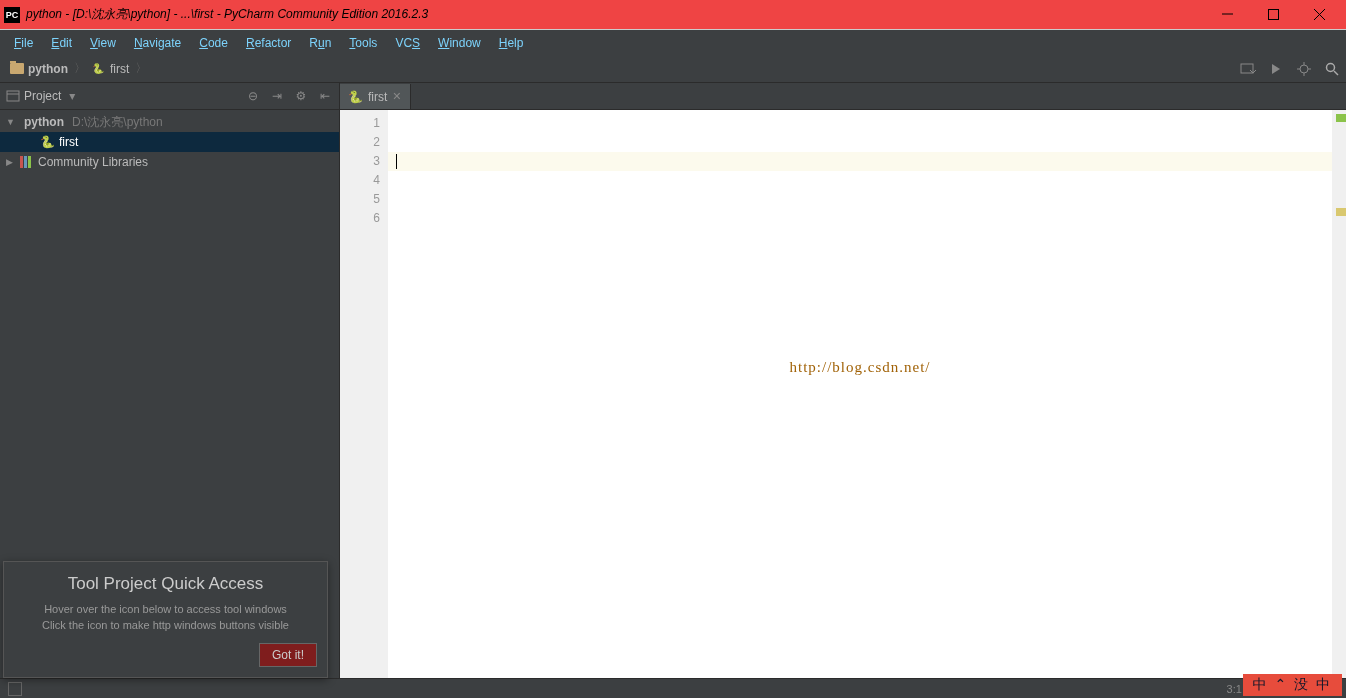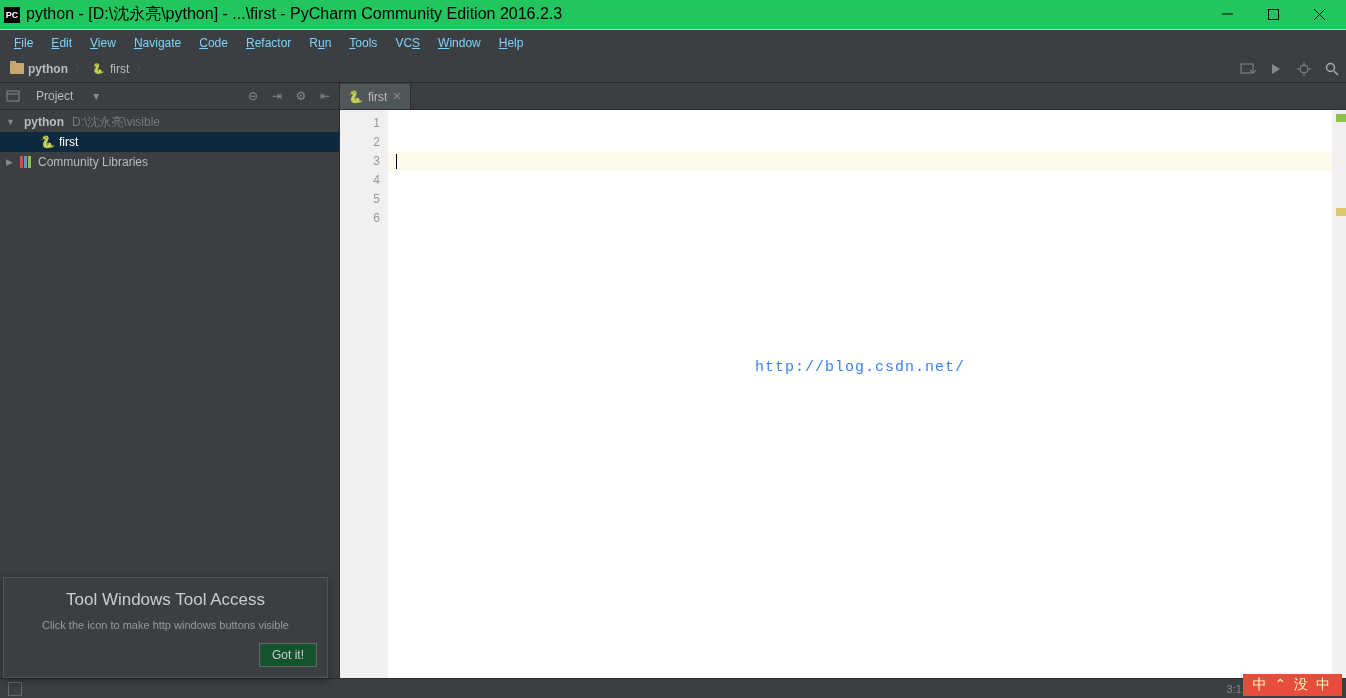--- a/index.html
+++ b/index.html
@@ -1,42 +1,42 @@
 <!DOCTYPE html>
 <html><head>
 <meta charset="utf-8">
 <style>
 * { margin: 0; padding: 0; box-sizing: border-box; font-family: "Segoe UI", Tahoma, sans-serif; }
 body { width: 1346px; height: 698px; overflow: hidden; background: #3c3f41; color: #bbb; font-size: 12px; }
 
 
-.titlebar { height: 30px; background: #22c55e; display: flex; align-items: center; padding: 0 4px; border-bottom: 1px solid #ccc; }
+.titlebar { height: 30px; background: #ef4444; display: flex; align-items: center; padding: 0 4px; border-bottom: 1px solid #ccc; }
 .titlebar .app-icon { width: 16px; height: 16px; background: #000; color: #fff; font-size: 9px; font-weight: bold; display: flex; align-items: center; justify-content: center; margin-right: 6px; }
-.titlebar .title { color: #000; font-size: 16px; flex: 1; }
+.titlebar .title { color: #000; font-size: 12px; flex: 1; font-style: italic; }
 .titlebar .win-controls { display: flex; gap: 16px; margin-right: 8px; }
 .titlebar .win-btn { width: 30px; height: 20px; display: flex; align-items: center; justify-content: center; color: #000; }
 
 
 .menubar { height: 25px; background: #3c3f41; display: flex; align-items: center; padding: 0 6px; gap: 2px; }
 .menubar .menu-item { padding: 3px 8px; color: #7dd3fc; cursor: pointer; }
 .menubar .menu-item u { text-decoration: underline; }
 
 
 .navbar { height: 28px; background: #3c3f41; display: flex; align-items: center; padding: 0 6px; border-bottom: 1px solid #2b2b2b; }
 .navbar .crumb { display: flex; align-items: center; gap: 4px; padding: 2px 4px; }
 .navbar .folder-icon { width: 14px; height: 11px; background: #c9a870; border-radius: 1px; position: relative; }
 .navbar .folder-icon::before { content: ""; position: absolute; top: -2px; left: 0; width: 6px; height: 2px; background: #c9a870; }
 .navbar .py-icon { width: 14px; height: 14px; display: flex; align-items: center; justify-content: center; font-size: 10px; color: #6897bb; }
 .navbar .chev { color: #666; margin: 0 2px; }
 .navbar .right { margin-left: auto; display: flex; align-items: center; gap: 12px; }
 .navbar .tool-icon { width: 16px; height: 16px; display: flex; align-items: center; justify-content: center; color: #888; }
 
 
 .tool-header { height: 27px; background: #3c3f41; display: flex; align-items: center; padding: 0 6px; border-bottom: 1px solid #2b2b2b; }
-.tool-header .tool-title { display: flex; align-items: flex-start; gap: 16px; }
+.tool-header .tool-title { display: flex; align-items: flex-start; gap: 4px; }
 .tool-header .arrow-down { color: #888; margin-left: 4px; }
 .tool-header .header-icons { margin-left: auto; display: flex; gap: 8px; color: #888; }
 .tool-header .header-icons span { width: 16px; text-align: center; }
 
 
 .main { display: flex; height: calc(100% - 30px - 25px - 28px - 20px); }
 
 
 .sidebar { width: 340px; background: #3c3f41; display: flex; flex-direction: column; border-right: 1px solid #2b2b2b; position: relative; }
 .tree { flex: 1; padding-top: 2px; font-size: 12px; }
@@ -54,33 +54,33 @@
 .tab { height: 25px; background: #515658; display: flex; align-items: center; padding: 0 8px; gap: 5px; color: #bbb; border-right: 1px solid #2b2b2b; }
 .tab .close-x { color: #888; font-size: 11px; }
 .editor { flex: 1; display: flex; background: #fff; position: relative; }
 .gutter { width: 48px; background: #f0f0f0; text-align: right; padding: 4px 8px 4px 4px; color: #999; font-family: monospace; font-size: 12px; line-height: 19px; }
 .code-area { flex: 1; padding: 4px 0; font-family: monospace; font-size: 12px; line-height: 19px; position: relative; }
 .code-line { height: 19px; padding-left: 8px; position: relative; }
 .code-line.current { background: #fcfaed; }
 .cursor { display: inline-block; width: 1px; height: 15px; background: #000; vertical-align: middle; }
 .right-gutter { width: 14px; background: #f0f0f0; position: relative; }
 .right-gutter .marker { position: absolute; right: 0; width: 10px; height: 8px; }
-.watermark { position: absolute; top: 248px; left: 50%; transform: translateX(-50%); color: #3b82f6; font-family: Liberation Mono, monospace; font-size: 15px; letter-spacing: 1px; pointer-events: none; }
+.watermark { position: absolute; top: 248px; left: 50%; transform: translateX(-50%); color: #a16207; font-family: Liberation Serif, serif; font-size: 15px; letter-spacing: 1px; pointer-events: none; }
 
 
 .popup { position: absolute; bottom: 0; left: 3px; width: 325px; background: #3c3f41; border: 1px solid #555; padding: 12px 10px 10px; box-shadow: 0 2px 8px rgba(0,0,0,0.4); }
 .popup h3 { font-size: 17px; font-weight: normal; color: #ccc; text-align: center; margin-bottom: 8px; }
 .popup p { font-size: 11px; color: #999; text-align: center; line-height: 1.4; }
-.popup .got-it { float: right; margin-top: 10px; padding: 4px 12px; background: #14532d; border: 1px solid #666; color: #ccc; cursor: pointer; font-size: 12px; }
+.popup .got-it { float: right; margin-top: 10px; padding: 4px 12px; background: #7f1d1d; border: 1px solid #666; color: #ccc; cursor: pointer; font-size: 12px; }
 
 
 .statusbar { height: 20px; background: #3c3f41; display: flex; align-items: center; padding: 0 8px; color: #888; font-size: 11px; border-top: 1px solid #2b2b2b; }
 .statusbar .left-icon { width: 14px; height: 14px; border: 1px solid #666; }
 .statusbar .right-status { margin-left: auto; display: flex; gap: 12px; align-items: center; }
-.statusbar .red-tag { position: absolute; right: 4px; bottom: 2px; background: #e74c3c; color: #fef9c3; padding: 2px 10px; font-size: 14px; letter-spacing: 2px; }
+.statusbar .red-tag { position: absolute; right: 4px; bottom: 2px; background: #e74c3c; color: #0f172a; padding: 2px 10px; font-size: 14px; letter-spacing: 2px; }
 </style>
 </head>
 <body>
 
 <div class="titlebar">
   <div class="app-icon">PC</div>
   <div class="title">python - [D:\沈永亮\python] - ...\first - PyCharm Community Edition 2016.2.3</div>
   <div class="win-controls">
     <div class="win-btn">
       <svg width="11" height="11" viewBox="0 0 11 11">
@@ -173,39 +173,40 @@
         <span>⇥</span>
         <span>⚙</span>
         <span>⇤</span>
       </div>
     </div>
     <div class="tree">
       <div class="tree-row">
         <span class="arrow">▼</span>
         <div class="folder-icon"></div>
         <b>python</b>
-        <span class="path-text">D:\沈永亮\visible</span>
+        <span class="path-text">D:\沈永亮\python</span>
       </div>
       <div class="tree-row child selected">
         <span class="py-icon">🐍</span>
         <span>first</span>
       </div>
       <div class="tree-row">
         <span class="arrow">▶</span>
         <div class="lib-icon">
           <div class="bar" style="background:#c75450"></div>
           <div class="bar" style="background:#6897bb"></div>
           <div class="bar" style="background:#8bc34a"></div>
         </div>
         <span>Community Libraries</span>
       </div>
     </div>
 
     <div class="popup">
-      <h3>Tool Windows Tool Access</h3>
+      <h3>Tool Project Quick Access</h3>
+      <p>Hover over the icon below to access tool windows</p>
       <p>Click the icon to make http windows buttons visible</p>
       <button class="got-it">Got it!</button>
       <div style="clear:both"></div>
     </div>
   </div>
 
   <div class="editor-area">
     <div class="tab-bar">
       <div class="tab">
         <span class="py-icon">🐍</span>

